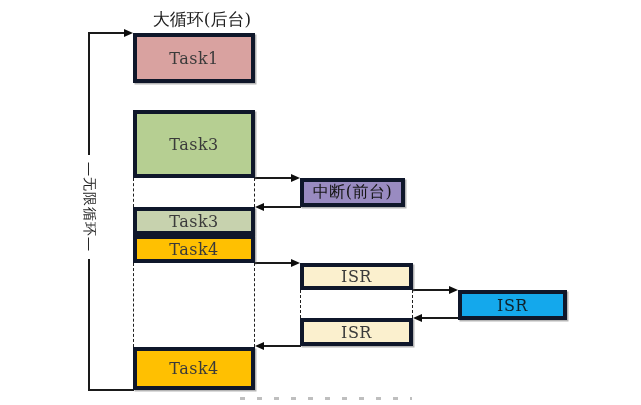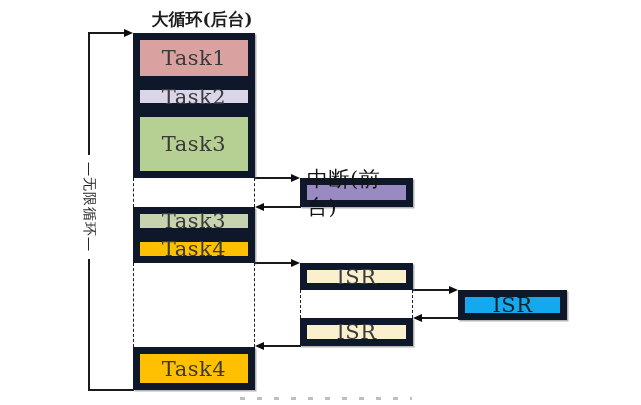--- a/index.html
+++ b/index.html
@@ -2,34 +2,34 @@
 <html><head>
 <meta charset="utf-8">
 <style>
   html,body{margin:0;padding:0;background:#ffffff;}
   .canvas{
     position:relative;width:641px;height:405px;background:#ffffff;overflow:hidden;
     font-family:"DejaVu Serif","Liberation Serif",serif;color:#3a3a3a;
   }
   .box{
     position:absolute;box-sizing:border-box;
-    border:7px solid #0f172a;
+    border:4px solid #0f172a;
     box-shadow:1.5px 1.5px 0 rgba(90,90,90,.45);
     display:flex;align-items:center;justify-content:center;
-    font-size:21px;color:#3a3a3a;letter-spacing:.5px;
+    font-size:16px;color:#3a3a3a;letter-spacing:.5px;
   }
   .hline{position:absolute;height:2px;background:#1a1a1a;}
   .vline{position:absolute;width:2px;background:#1a1a1a;}
   .gap{position:absolute;box-sizing:border-box;
        border-left:1.4px dashed #1f1f1f;border-right:1.4px dashed #1f1f1f;background:#ffffff;}
   .arrow-r{position:absolute;width:0;height:0;
        border-top:4px solid transparent;border-bottom:4px solid transparent;border-left:9px solid #0d0d0d;}
   .arrow-l{position:absolute;width:0;height:0;
        border-top:4px solid transparent;border-bottom:4px solid transparent;border-right:9px solid #0d0d0d;}
-  .label{position:absolute;font-size:16px;color:#1d1d1d;text-align:center;white-space:nowrap;font-weight:bold;}
+  .label{position:absolute;font-size:16px;color:#1d1d1d;text-align:center;white-space:nowrap;}
   .title{font-size:17px;}
   .loop-label{
     position:absolute;left:38px;top:198px;width:104px;height:18px;
     transform:rotate(90deg);transform-origin:center;
     font-size:14px;color:#1d1d1d;text-align:center;line-height:18px;
     background:#ffffff;white-space:nowrap;letter-spacing:1px;
   }
   .caption-fragment{
     position:absolute;left:240px;top:397px;width:172px;height:3px;opacity:.55;
     background:repeating-linear-gradient(90deg,#8a8a8a 0 5px,transparent 5px 17px);
@@ -60,29 +60,28 @@
   <div class="hline" style="left:413px;top:289px;width:38px;"></div>
   <div class="arrow-r" style="left:449px;top:286px;"></div>
 
   <div class="hline" style="left:421px;top:317px;width:38px;"></div>
   <div class="arrow-l" style="left:413px;top:314px;"></div>
 
   <div class="hline" style="left:263px;top:345px;width:38px;"></div>
   <div class="arrow-l" style="left:255px;top:342px;"></div>
 
   <div class="box" style="left: 133px; top: 33px; width: 122px; height: 50px; background-color: rgb(217, 162, 160);">Task1</div>
-  <div class="box" style="left: 133px; top: 83px; width: 122px; height: 27px; background-color: rgb(218, 213, 232);">Task2</div>
   <div class="box" style="left: 133px; top: 110px; width: 122px; height: 68px; background-color: rgb(182, 207, 146);">Task3</div>
   <div class="gap" style="left:133px;top:178px;width:122px;height:29px;"></div>
   <div class="box" style="left: 133px; top: 207px; width: 122px; height: 28px; background-color: rgb(199, 210, 174);">Task3</div>
   <div class="box" style="left: 133px; top: 235px; width: 122px; height: 28px; background-color: rgb(255, 192, 1);">Task4</div>
   <div class="gap" style="left:133px;top:263px;width:122px;height:84px;"></div>
   <div class="box" style="left: 133px; top: 347px; width: 122px; height: 43px; background-color: rgb(255, 192, 1);">Task4</div>
 
-  <div class="box" style="left: 300px; top: 178px; width: 113px; height: 29px; color: rgb(20, 20, 20); background-color: rgb(153, 139, 193);">中断(前台)</div>
+  <div class="box" style="left: 300px; top: 178px; width: 105px; height: 29px; color: rgb(20, 20, 20); background-color: rgb(153, 139, 193);">中断(前台)</div>
 
   <div class="box" style="left: 300px; top: 263px; width: 113px; height: 27px; background-color: rgb(251, 240, 206);">ISR</div>
   <div class="gap" style="left:300px;top:290px;width:113px;height:28px;"></div>
   <div class="box" style="left: 300px; top: 318px; width: 113px; height: 28px; background-color: rgb(251, 240, 206);">ISR</div>
 
   <div class="box" style="left: 458px; top: 290px; width: 109px; height: 30px; color: rgb(16, 32, 42); background-color: rgb(20, 168, 236);">ISR</div>
 
   <div class="caption-fragment"></div>
 
 </div>

